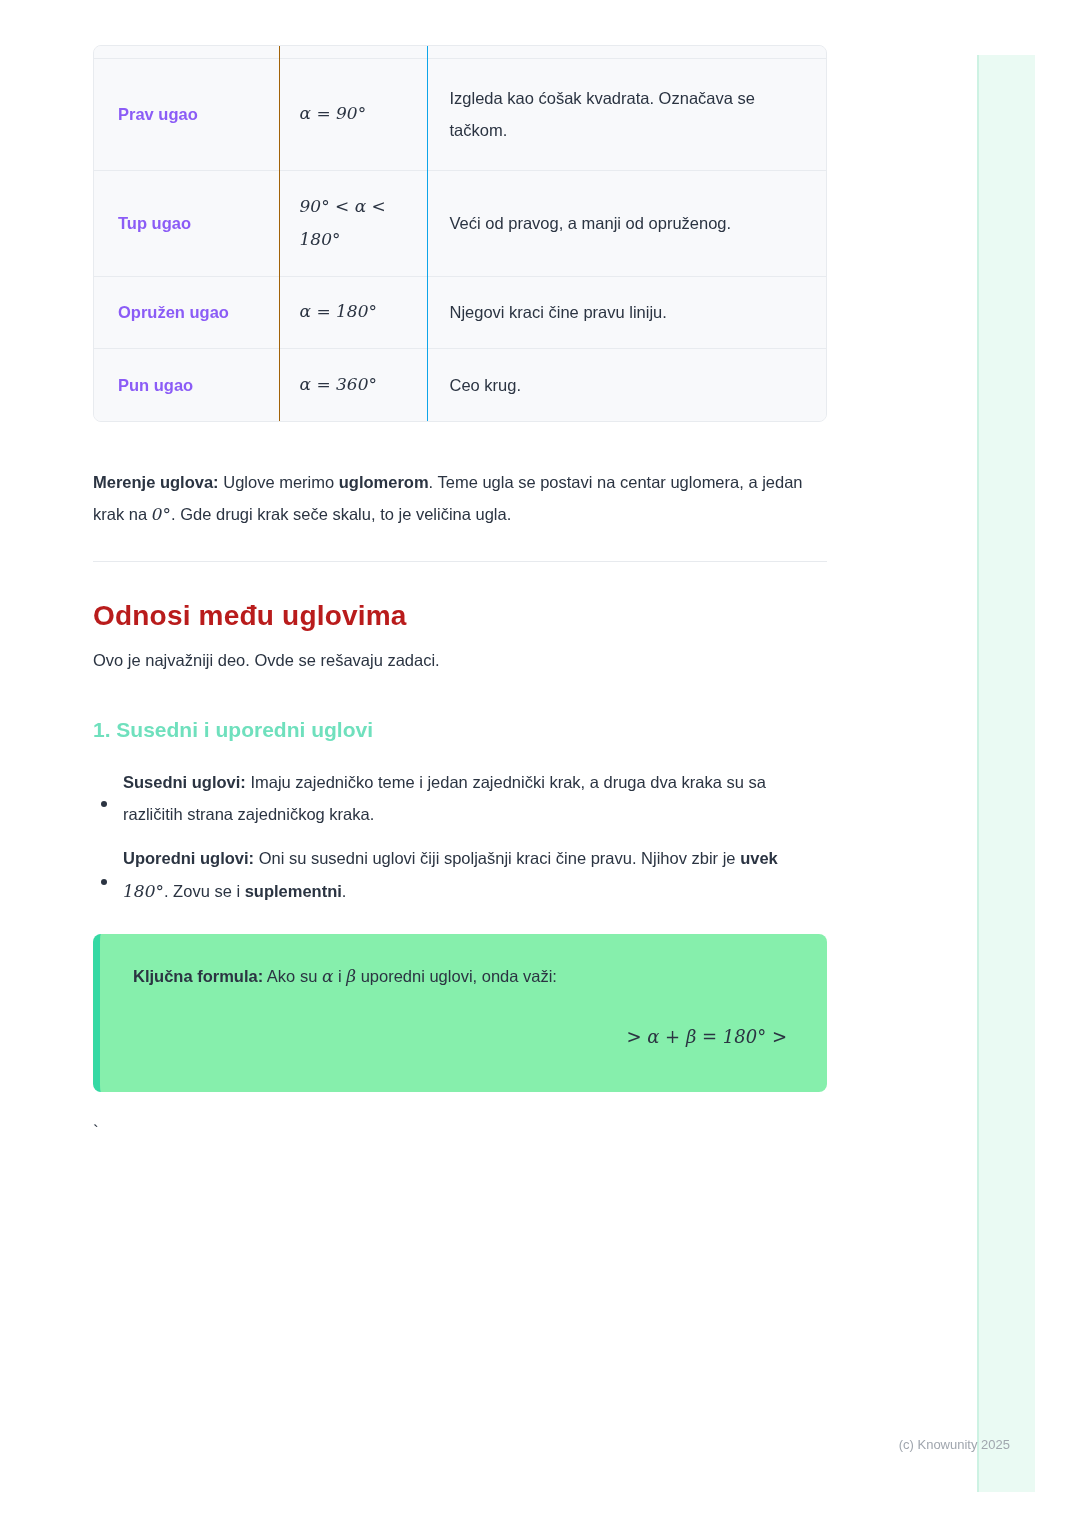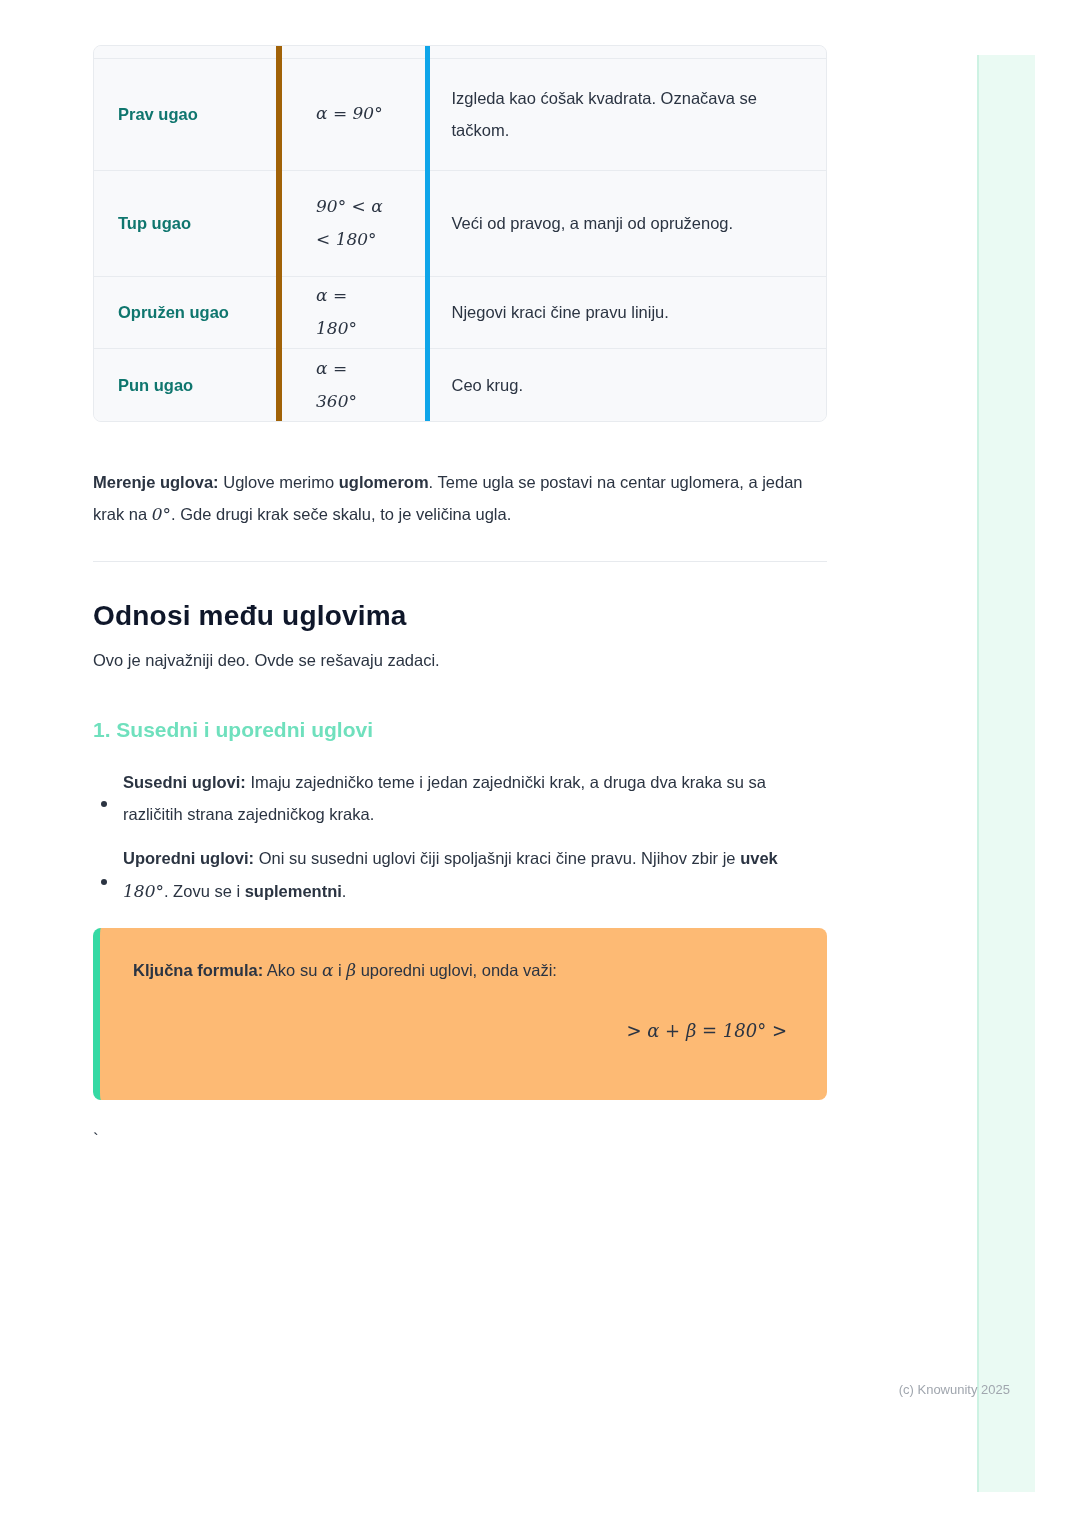--- a/index.html
+++ b/index.html
@@ -14,58 +14,58 @@
     background:#eafaf3; border-left:2px solid #cdf2e3;
   }
   .content { position:absolute; left:93px; top:45px; width:734px; }
 
   
   .table-card { border:1px solid #e8ebef; border-radius:8px; overflow:hidden; background:#f8f9fb; }
   table { width:100%; border-collapse:collapse; }
   td { background:#f8f9fb; border-top:1px solid #e8ebef; vertical-align:middle;
        font-size:16.5px; line-height:1.95; color:#2b3442; }
   tr.cut td { border-top:none; height:12px; }
-  td.c-name { width:185px; padding:0 45px 0 24px; font-weight:bold; color:#0f766e;
-              border-right:6px solid #a16207; }
-  td.c-math { width:148px; padding:0 34px; border-right:5px solid #0ea5e9; }
+  td.c-name { width:185px; padding:0 45px 0 24px; font-weight:bold; color:#8b5cf6;
+              border-right:1px solid #a16207; }
+  td.c-math { width:148px; padding:0 20px; border-right:1px solid #0ea5e9; }
   td.c-desc { padding:0 68px 0 22px; }
   tr.r1 td { height:112px; }
   tr.r2 td { height:106px; }
   tr.r3 td { height:72px; }
   tr.r4 td { height:73px; }
   tr.r5 td { height:105px; }
   tr.r6 td { height:102px; }
 
   .math { font-family:"DejaVu Serif", serif; font-style:italic; font-size:17px; }
 
   .para { margin-top:44px; font-size:16.5px; line-height:1.95; }
   .divider { margin-top:30px; border:none; border-top:1px solid #e7eaee; height:0; }
 
   h1.section-title { margin-top:36px; font-size:28px; line-height:1.25; font-weight:700;
-                     color:#0f172a; letter-spacing:0.2px; }
+                     color:#b91c1c; letter-spacing:0.2px; }
   p.intro { margin-top:11px; font-size:16.5px; line-height:1.95; }
   h2.subsection-title { margin-top:40px; font-size:21px; line-height:1.3; font-weight:700;
                         color:#6fe0bd; }
 
   .bullets { margin-top:22px; }
   .bullet { display:flex; align-items:center; margin-bottom:12px; }
   .bullet .dot { flex:0 0 auto; width:6px; height:6px; border-radius:50%;
                  background:#2b3442; margin:13px 16px 0 8px; }
   .bullet .btext { font-size:16.5px; line-height:1.95; }
 
-  .callout { margin-top:20px; background:#fdba74; border-left:7px solid #35d9a4;
-             border-radius:8px; padding:26px 40px 52px 33px; }
+  .callout { margin-top:26px; background:#86efac; border-left:7px solid #35d9a4;
+             border-radius:8px; padding:26px 40px 38px 33px; }
   .callout .ctext { font-size:16.5px; line-height:1.95; }
   .callout .formula { margin-top:26px; text-align:right;
                       font-family:"DejaVu Serif", serif; font-style:italic;
                       font-size:18px; line-height:1.9; color:#2b3442; }
 
   .stray { margin-top:30px; font-size:17px; color:#2b3442; }
 
-  .footer { position:absolute; top:1382px; right:70px; font-size:13px;
+  .footer { position:absolute; top:1437px; right:70px; font-size:13px;
             color:#a0a6ae; z-index:2; }
 </style>
 </head>
 <body>
 
 <div class="stripe"></div>
 
 <div class="content">
 
   <div class="table-card">

